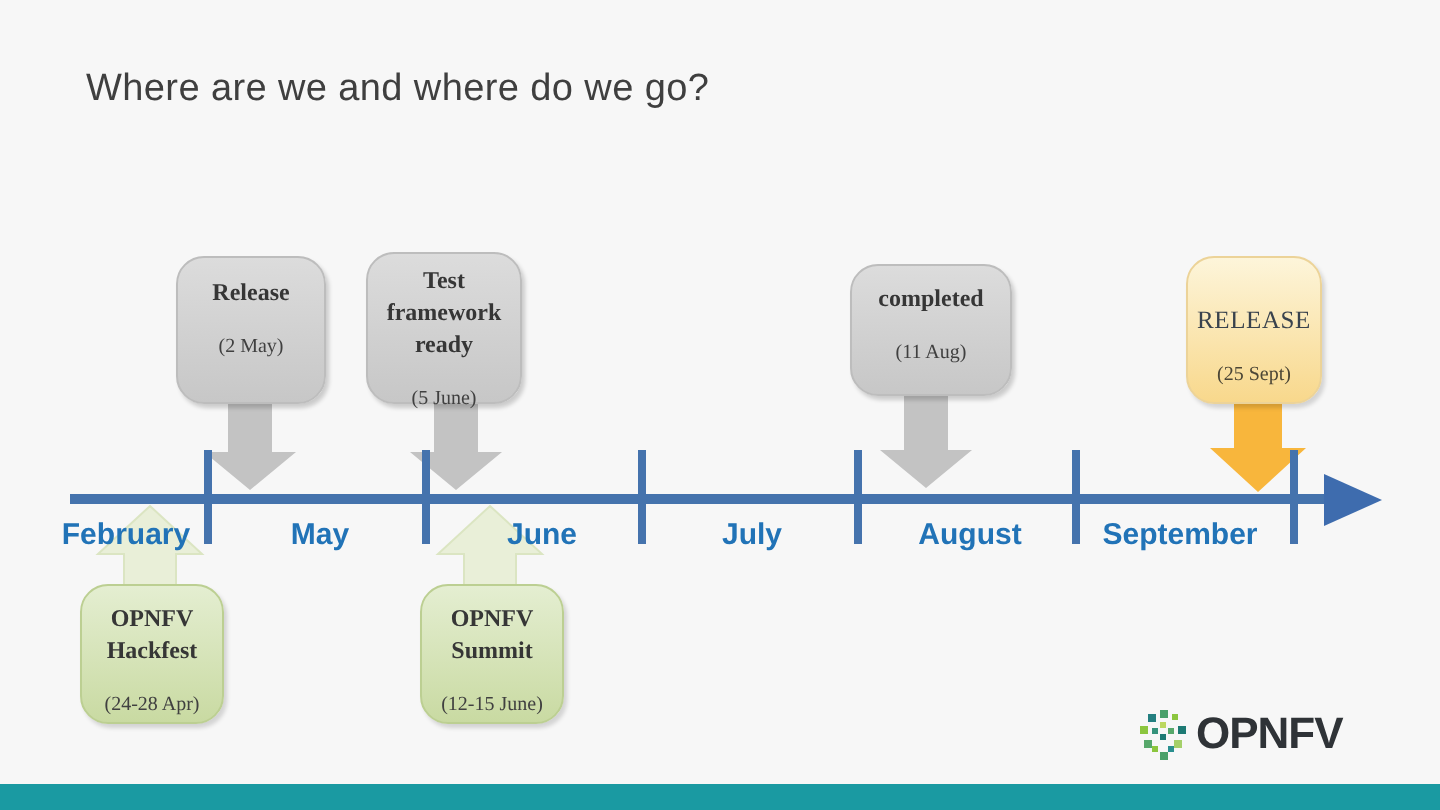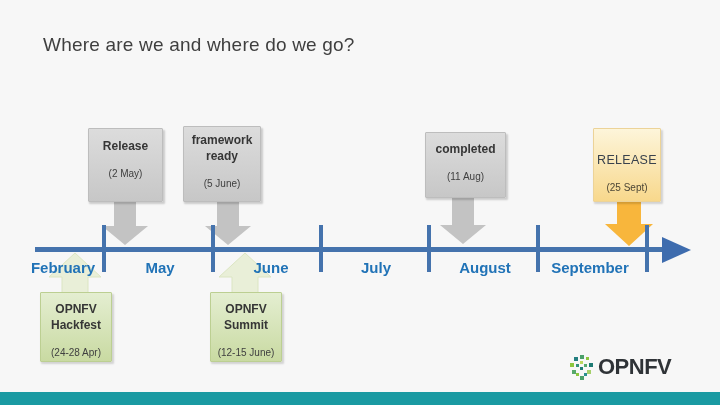--- a/index.html
+++ b/index.html
@@ -9,21 +9,22 @@
     font-family:"Liberation Sans", sans-serif;
   }
   .slide{position:absolute;inset:0;width:624px;height:405px;}
   .title{
     position:absolute;left:43px;top:34px;
     font-size:19px;color:#3f3f3f;letter-spacing:.2px;
   }
   .layer{position:absolute;left:0;top:0;width:720px;height:405px;}
   .box{
     position:absolute;box-sizing:border-box;text-align:center;
-    border-radius:1px;
+    border-radius:14px;
+    font-family:Liberation Serif, serif;
   }
   .box .line{display:block;font-weight:bold;font-size:12px;line-height:16px;color:#363636;}
   .box .date{display:block;font-size:10px;line-height:13px;color:#404040;margin-top:13px;}
   .gray{
     background:linear-gradient(#dcdcdc,#c7c7c7);
     border:1px solid #bdbdbd;
     box-shadow:1.5px 2px 2px rgba(0,0,0,.18);
   }
   .gold{
     background:linear-gradient(#fdf5da,#f8d88c);
@@ -86,20 +87,21 @@
   <span class="month" style="left:376px">July</span>
   <span class="month" style="left:485px">August</span>
   <span class="month" style="left:590px">September</span>
 
   <div class="box gray" style="left:88px;top:128px;width:75px;height:74px;padding-top:9px;">
     <span class="line">Release</span>
     <span class="date">(2 May)</span>
   </div>
 
   <div class="box gray" style="left:183px;top:126px;width:78px;height:76px;padding-top:5px;">
+    <span class="line">Test</span>
     <span class="line">framework</span>
     <span class="line">ready</span>
     <span class="date">(5 June)</span>
   </div>
 
   <div class="box gray" style="left:425px;top:132px;width:81px;height:66px;padding-top:8px;">
     <span class="line">completed</span>
     <span class="date">(11 Aug)</span>
   </div>
 

